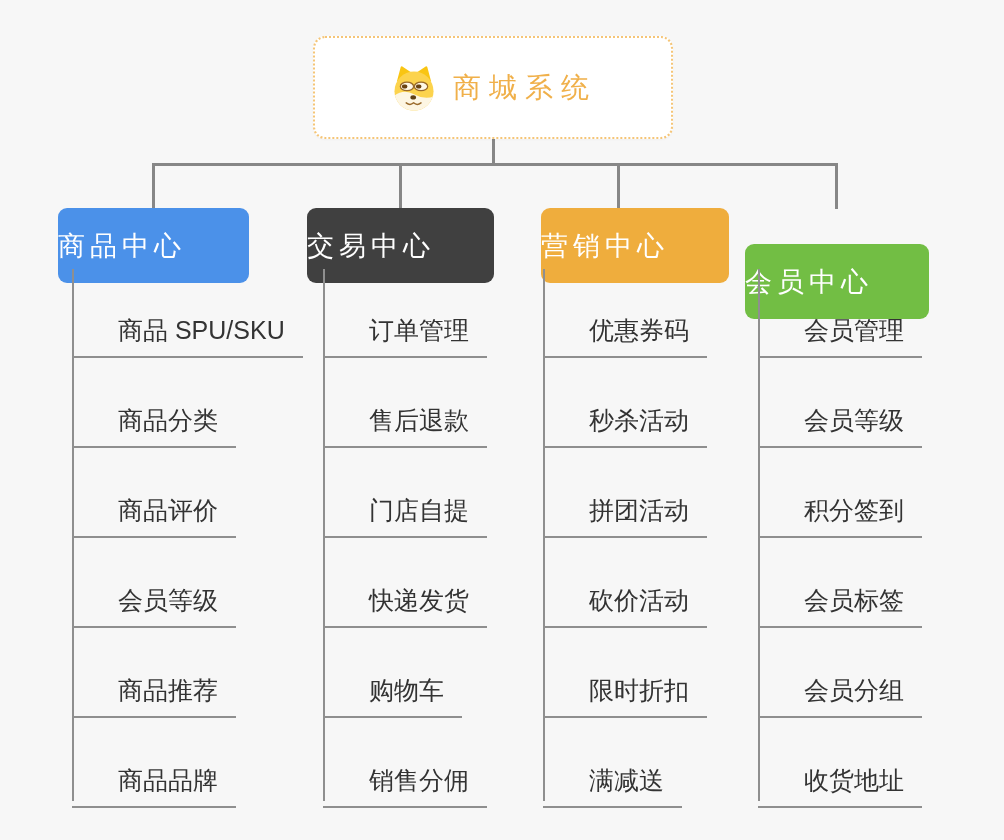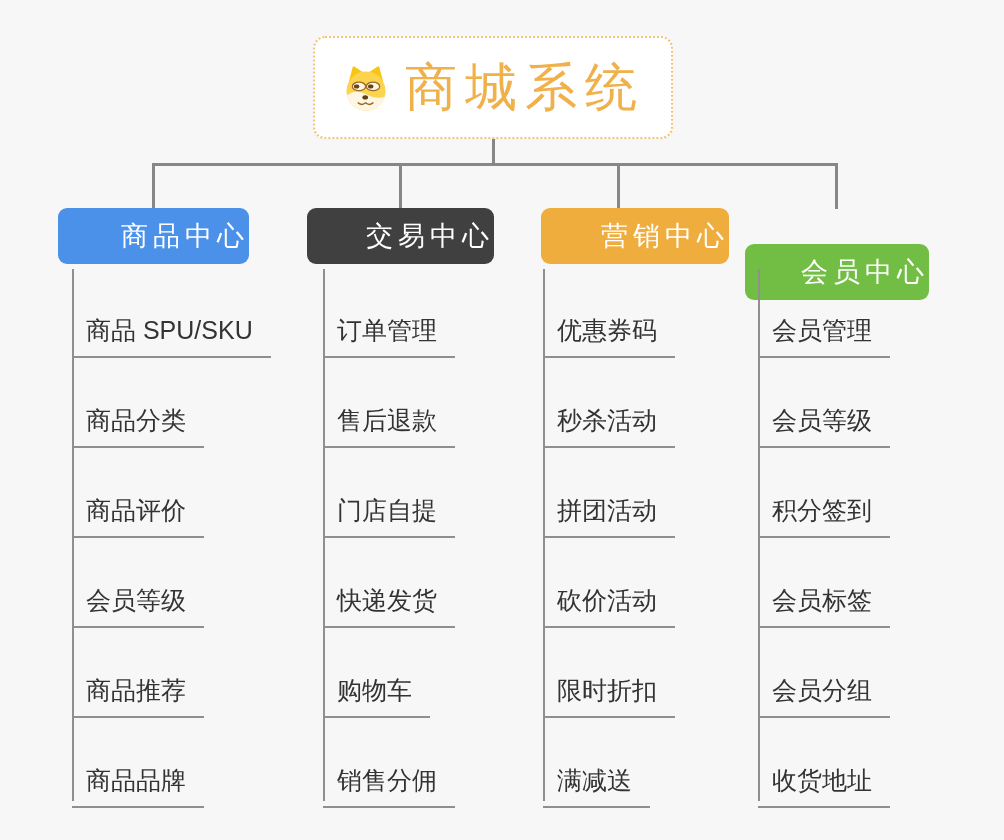--- a/index.html
+++ b/index.html
@@ -11,44 +11,44 @@
   .line.v{width:3px;}
   .line.h{height:3px;}
 
   
   .root-node{
     position:absolute;left:313px;top:36px;width:360px;height:103px;
     background:#ffffff;border:2px dotted #f5c577;border-radius:12px;
     box-sizing:border-box;display:flex;align-items:center;justify-content:center;gap:14px;
     box-shadow:0 1px 2px rgba(0,0,0,0.03);
   }
-  .root-label{font-size:52px;letter-spacing:8px;color:#f0b04a;white-space:nowrap;}
+  .root-label{font-size:28px;letter-spacing:8px;color:#f0b04a;white-space:nowrap;}
   .doge{width:50px;height:50px;display:inline-flex;}
 
   
   .branch{
-    position:absolute;top:208px;height:56px;border-radius:9px;
-    display:flex;align-items:center;justify-content:flex-end;
+    position:absolute;top:208px;height:75px;border-radius:9px;
+    display:flex;align-items:center;justify-content:flex-start;
     color:#ffffff;font-size:27px;letter-spacing:5px;white-space:nowrap;
   }
   .b0{left:58px;width:191px;background:#4b91e9;}
   .b1{left:307px;width:187px;background:#e95d58;}
   .b2{left:525px;width:188px;background:#efad3d;}
   .b3{left:745px;width:184px;background:#72be44;margin-top:36px;}
 
   
   .trunk{position:absolute;top:269px;width:2px;height:532px;background:#8f8f8f;}
   .t0{left:72px;}.t1{left:323px;}.t2{left:543px;}.t3{left:758px;}
 
   
   .col{position:absolute;top:269px;display:flex;flex-direction:column;align-items:flex-start;padding-top:49px;gap:50px;}
   .c0{left:72px;}.c1{left:323px;}.c2{left:543px;}.c3{left:758px;}
   .item{
     font-size:25px;line-height:1;color:#333333;white-space:nowrap;
-    padding:0 18px 13px 14px;border-bottom:2px solid #8f8f8f;
+    padding:0 18px 13px 46px;border-bottom:2px solid #8f8f8f;
   }
 </style>
 </head>
 <body>
 
 <div class="canvas">
 
   <div class="line v" style="left:492px;top:138px;height:28px"></div>
   <div class="line h" style="left:152px;top:163px;width:686px"></div>
   <div class="line v" style="left:152px;top:163px;height:46px"></div>

